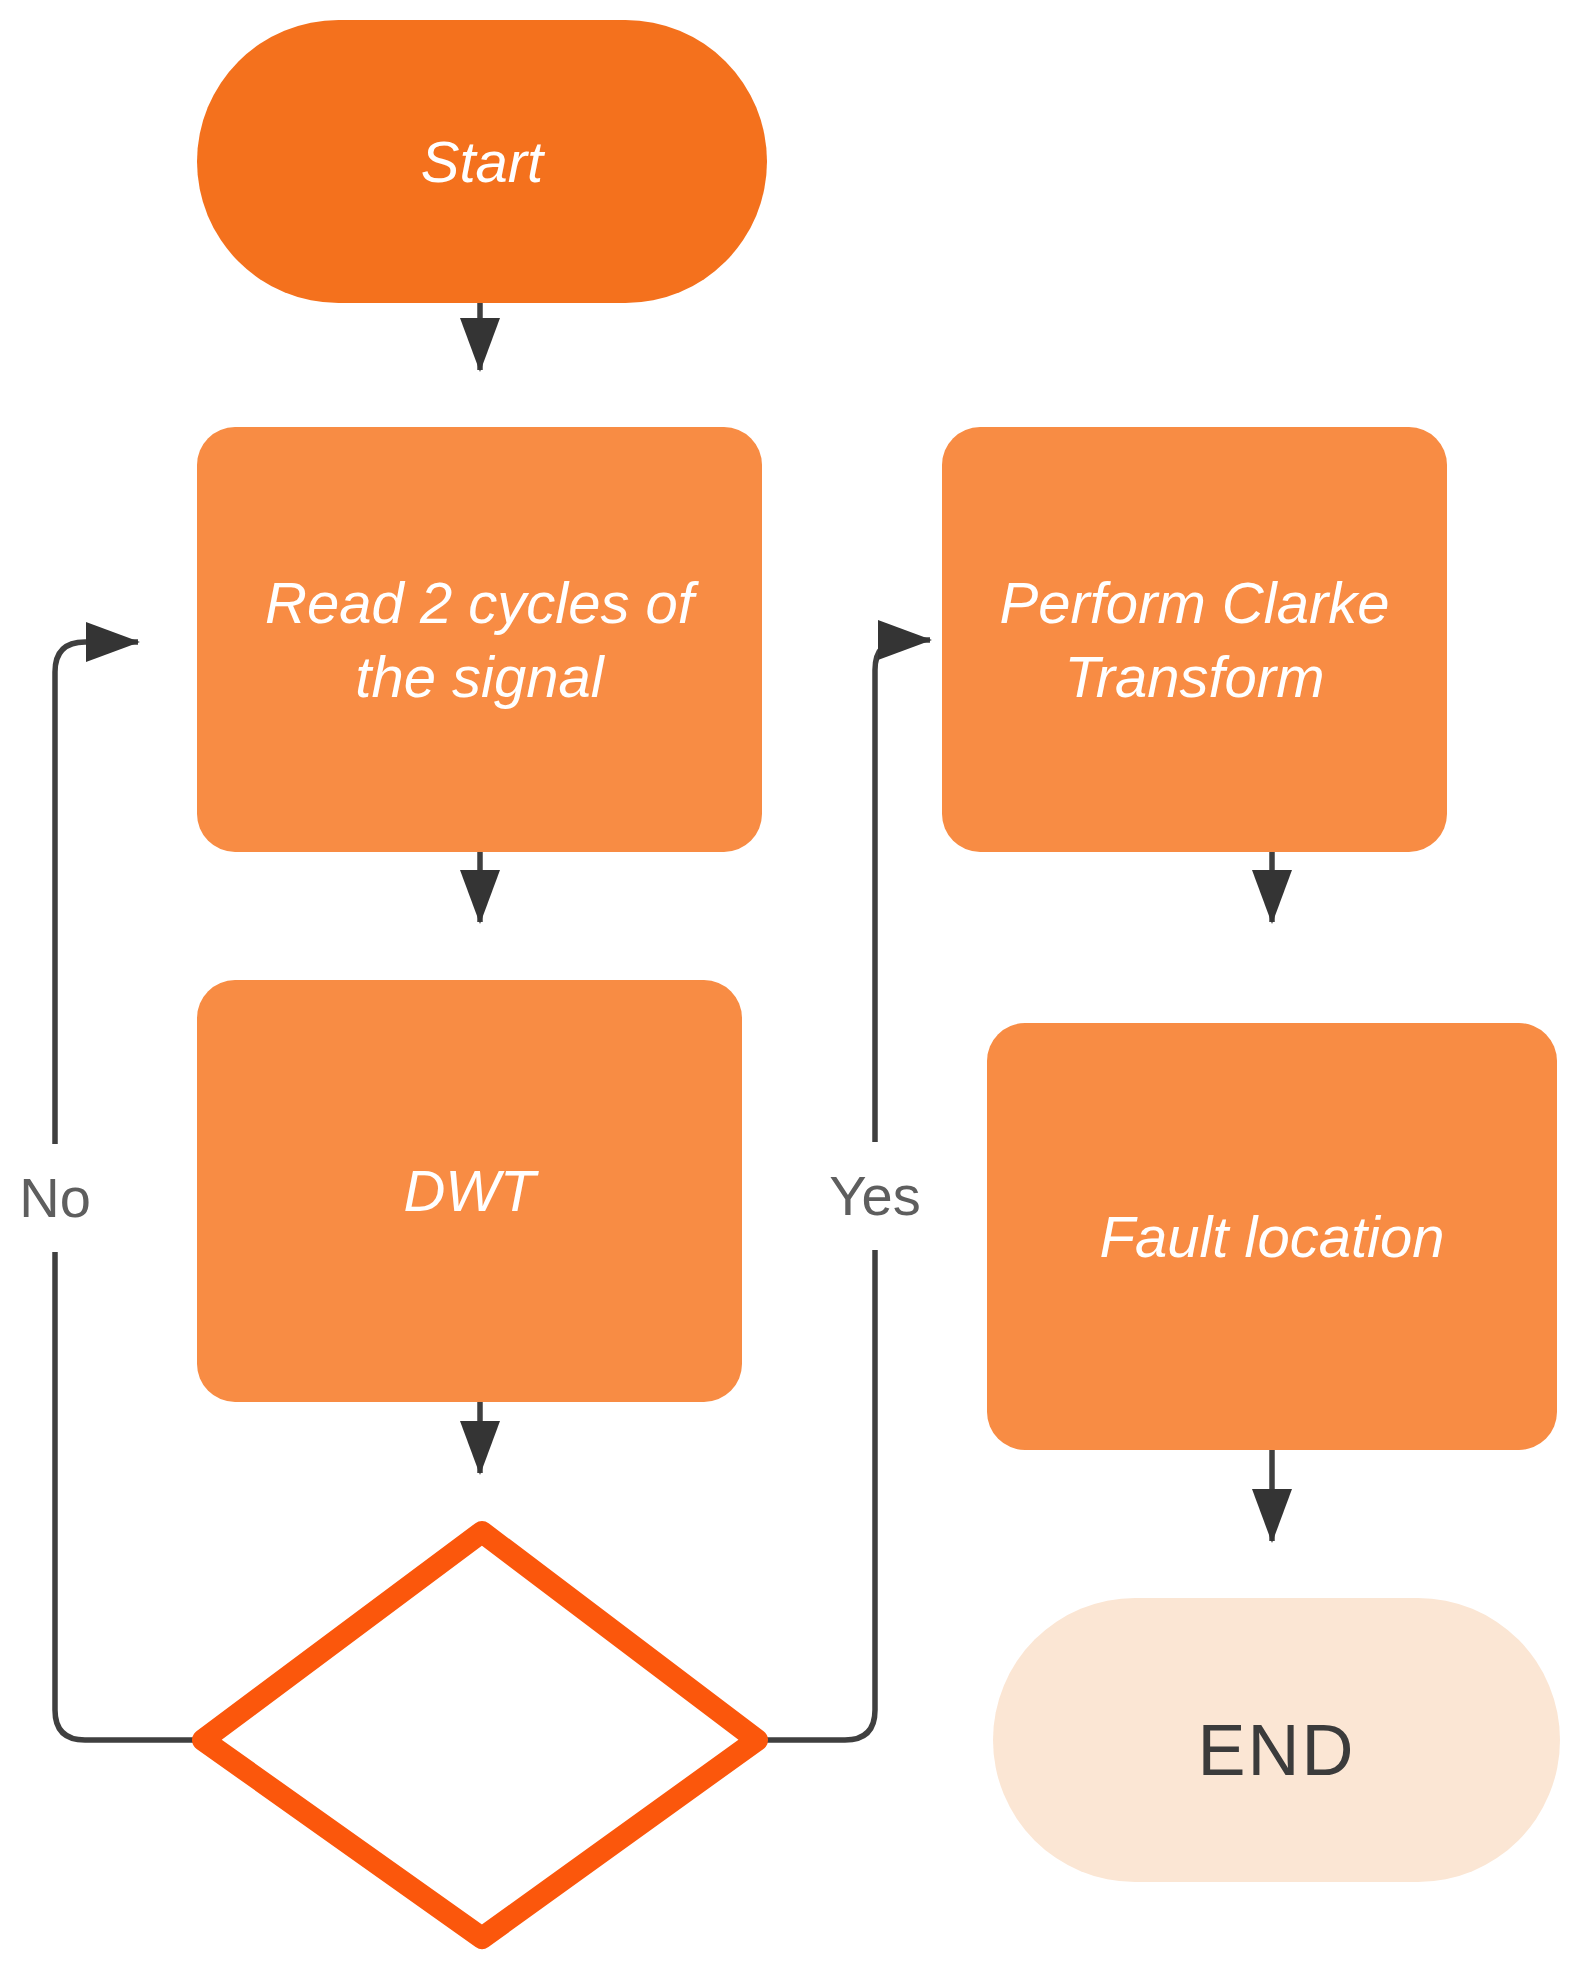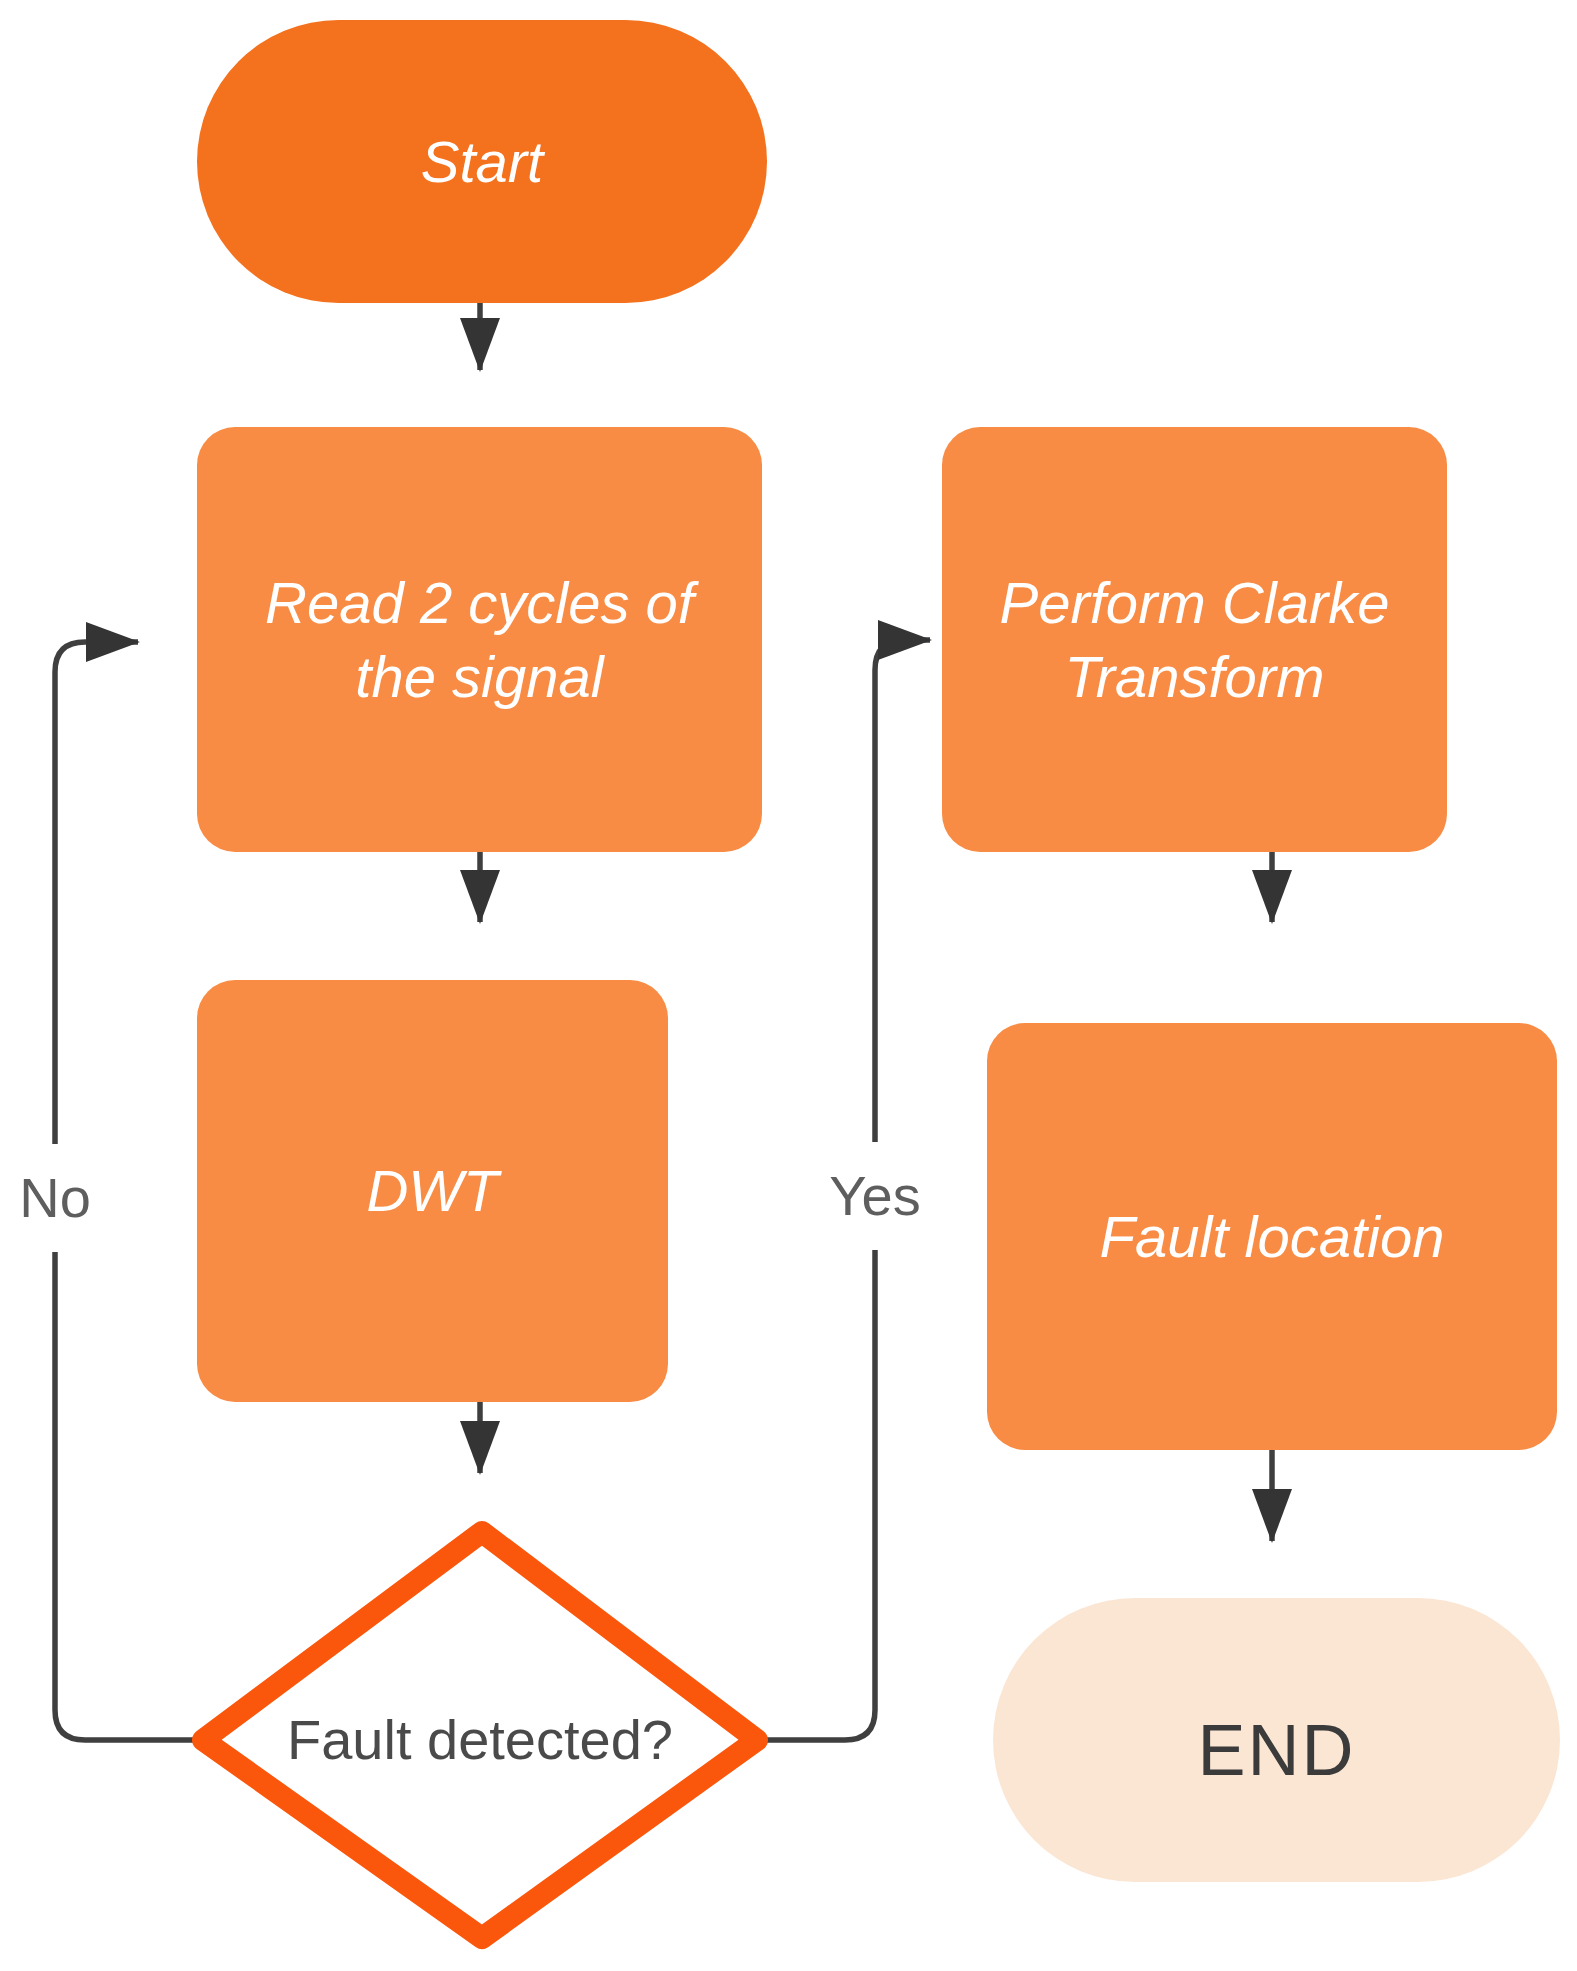--- a/index.html
+++ b/index.html
@@ -96,35 +96,34 @@
 
   <div class="node terminator" style="left:197px;top:20px;width:570px;height:283px;text-align:center;">
     <div class="box-label">Start</div>
   </div>
 
   <div class="node process" style="left:197px;top:427px;width:565px;height:425px;">
     <div class="box-label">Read 2 cycles of</div>
     <div class="box-label">the signal</div>
   </div>
 
-  <div class="node process" style="left:197px;top:980px;width:471px;height:422px;">
+  <div class="node process" style="left:197px;top:980px;width:545px;height:422px;">
     <div class="box-label">DWT</div>
   </div>
 
   <div class="node process" style="left:942px;top:427px;width:505px;height:425px;text-align:right;">
     <div class="box-label">Perform Clarke</div>
     <div class="box-label">Transform</div>
   </div>
 
   <div class="node process" style="left:987px;top:975px;width:570px;height:427px;margin-top:48px;">
     <div class="box-label">Fault location</div>
   </div>
 
   <div class="node endpill" style="left:993px;top:1598px;width:567px;height:284px;">
     <div class="box-label end-label">END</div>
   </div>
 
-  <div class="decision-label" style="left:230px;top:1700px;width:500px;height:80px;">Fault detected?</div>
 
   <div class="edge-label" style="left:-20px;top:1168px;width:150px;height:60px;">No</div>
   <div class="edge-label" style="left:800px;top:1166px;width:150px;height:60px;">Yes</div>
 
 </div>
 
 </body></html>

